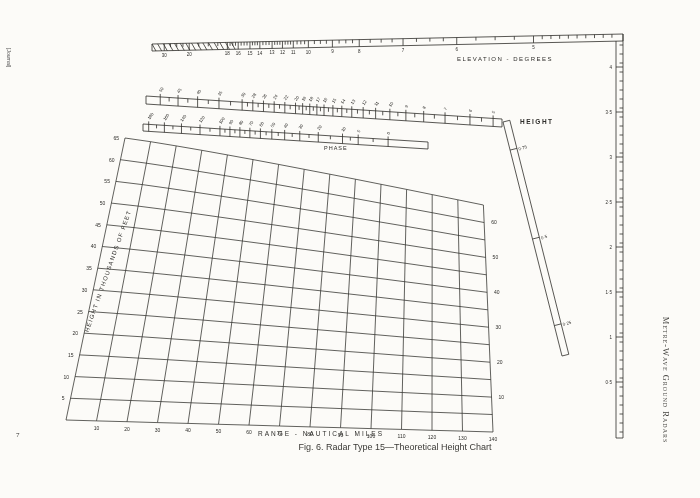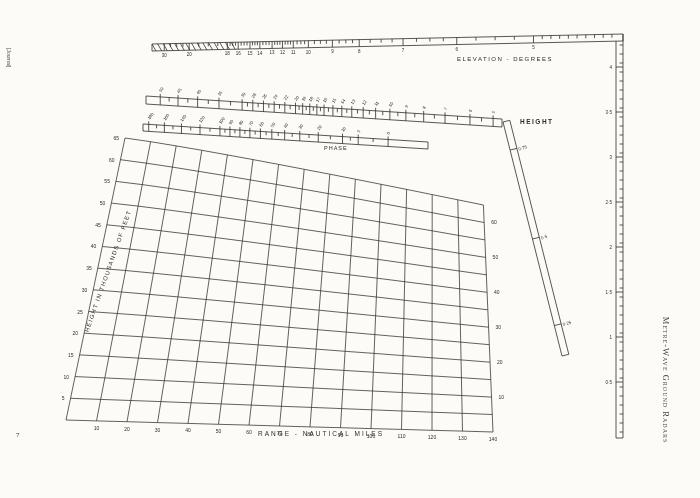--- a/index.html
+++ b/index.html
@@ -396,16 +396,17 @@
       </g>
     </svg>
 
   <div class="lbl" id="elev-label">
       <span class="ctr" style="display:block">ELEVATION - DEGREES</span>
     </div>
   <div class="lbl" id="height-label">HEIGHT</div>
   <div class="lbl" id="phase-label">PHASE</div>
   <div class="lbl ctr" id="x-axis-label">RANGE - NAUTICAL MILES</div>
   <div class="lbl" id="y-axis-label">HEIGHT IN THOUSANDS OF FEET</div>
+  <div class="lbl ctr" id="caption">Fig. 6.   Radar Type 15—Theoretical Height Chart</div>
   <div class="lbl" id="left-note">[Journal]</div>
   <div class="lbl" id="right-note">Metre-Wave Ground Radars</div>
   <div class="lbl" id="corner-mark">7</div>
 </div>
 
 </body></html>

